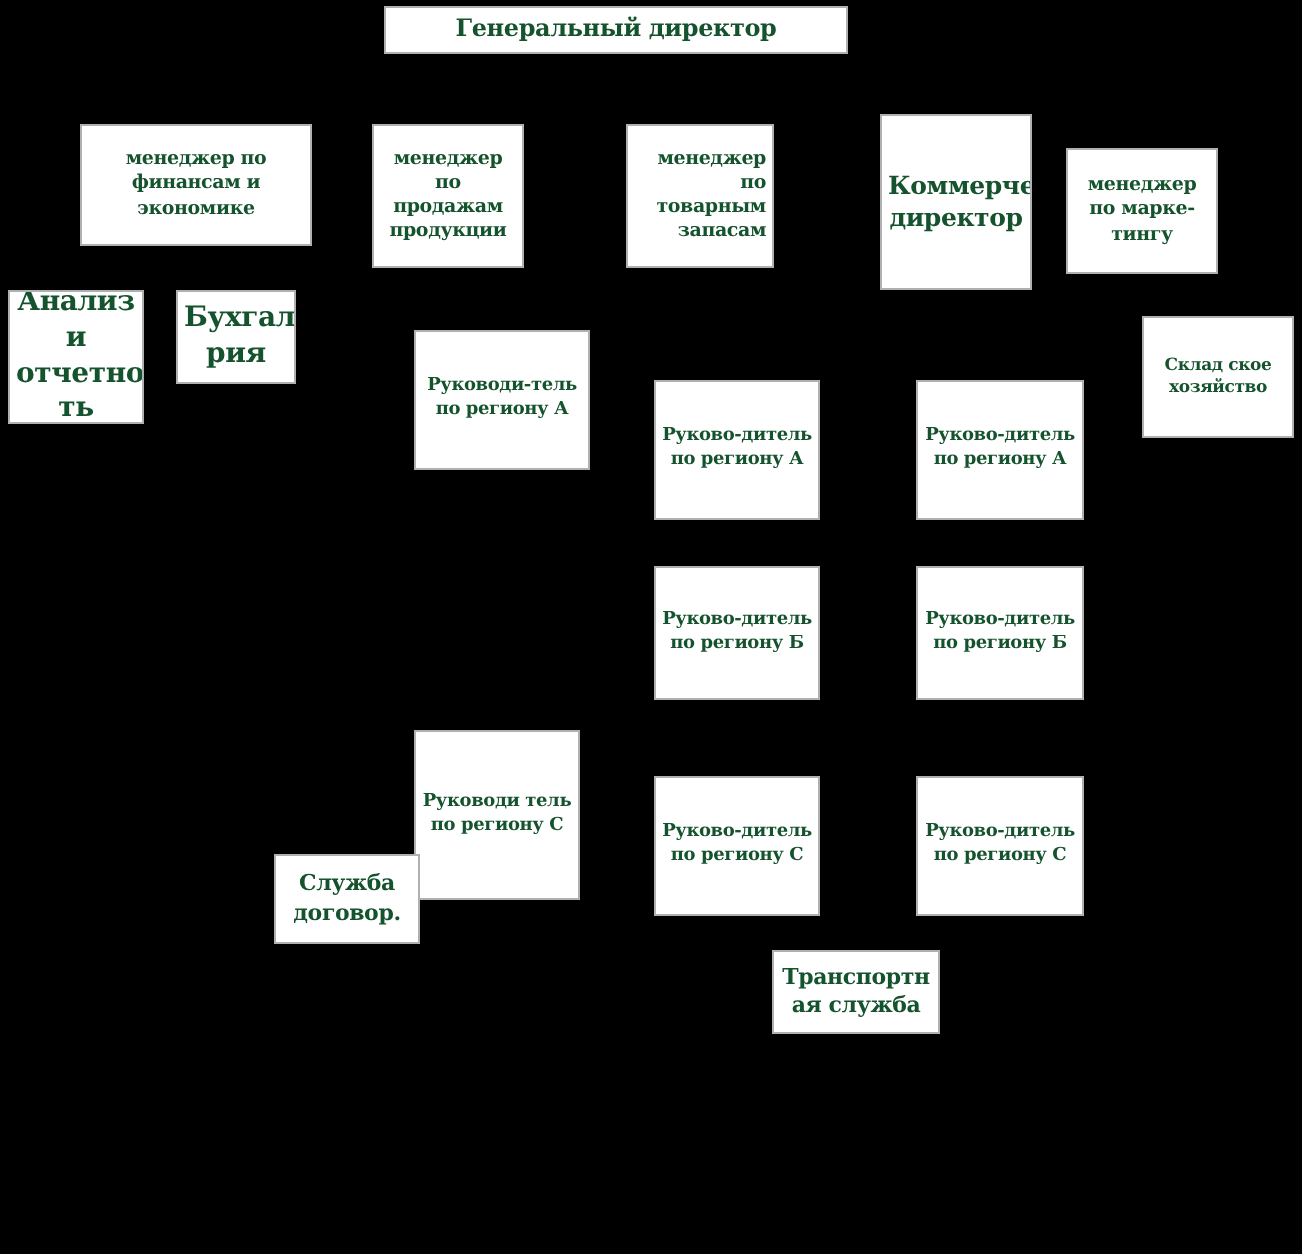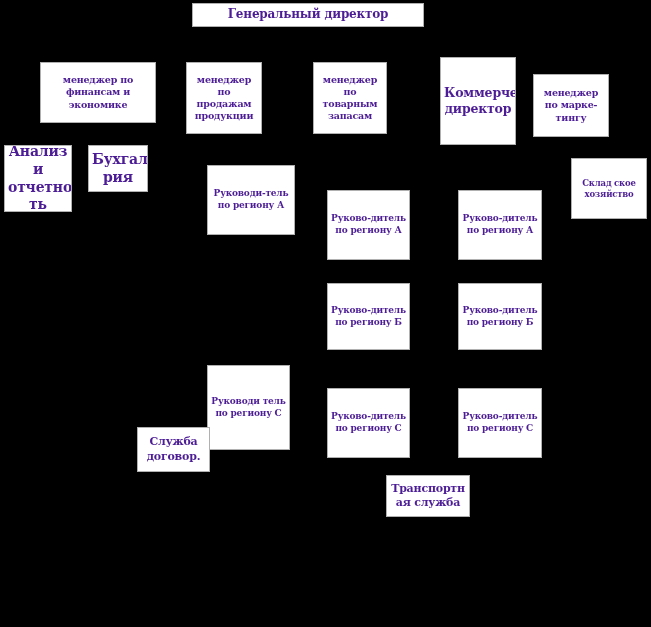--- a/index.html
+++ b/index.html
@@ -11,21 +11,21 @@
     position: relative;
     width: 651px;
     height: 627px;
     background: #000000;
     overflow: hidden;
     font-family: "DejaVu Serif", "Liberation Serif", serif;
   }
   .node {
     position: absolute;
     background: #ffffff;
-    color: #4c1d95;
+    color: #14532d;
     border: 1px solid #b0b0b0;
     box-sizing: border-box;
     display: flex;
     align-items: center;
     justify-content: center;
     text-align: center;
     font-weight: bold;
     line-height: 1.28;
     letter-spacing: -0.2px;
     padding: 2px 3px;
@@ -53,21 +53,21 @@
   </div>
 
   <div class="node t-mgr" style="left:40px; top:62px; width:116px; height:61px;">
     <span>менеджер по финансам и экономике</span>
   </div>
 
   <div class="node t-mgr" style="left:186px; top:62px; width:76px; height:72px;">
     <span>менеджер по  продажам  продукции</span>
   </div>
 
-  <div class="node t-mgr" style="left:313px; top:62px; width:74px; height:72px;">
+  <div class="node t-mgr" style="left:313px; top:62px; width:74px; height:72px;text-align:right;">
     <span>менеджер по товарным запасам</span>
   </div>
 
   <div class="node t-comm" style="left:440px; top:57px; width:76px; height:88px;">
     <span>Коммерческий директор</span>
   </div>
 
   <div class="node t-mgr" style="left:533px; top:74px; width:76px; height:63px;">
     <span>менеджер по марке-тингу</span>
   </div>

